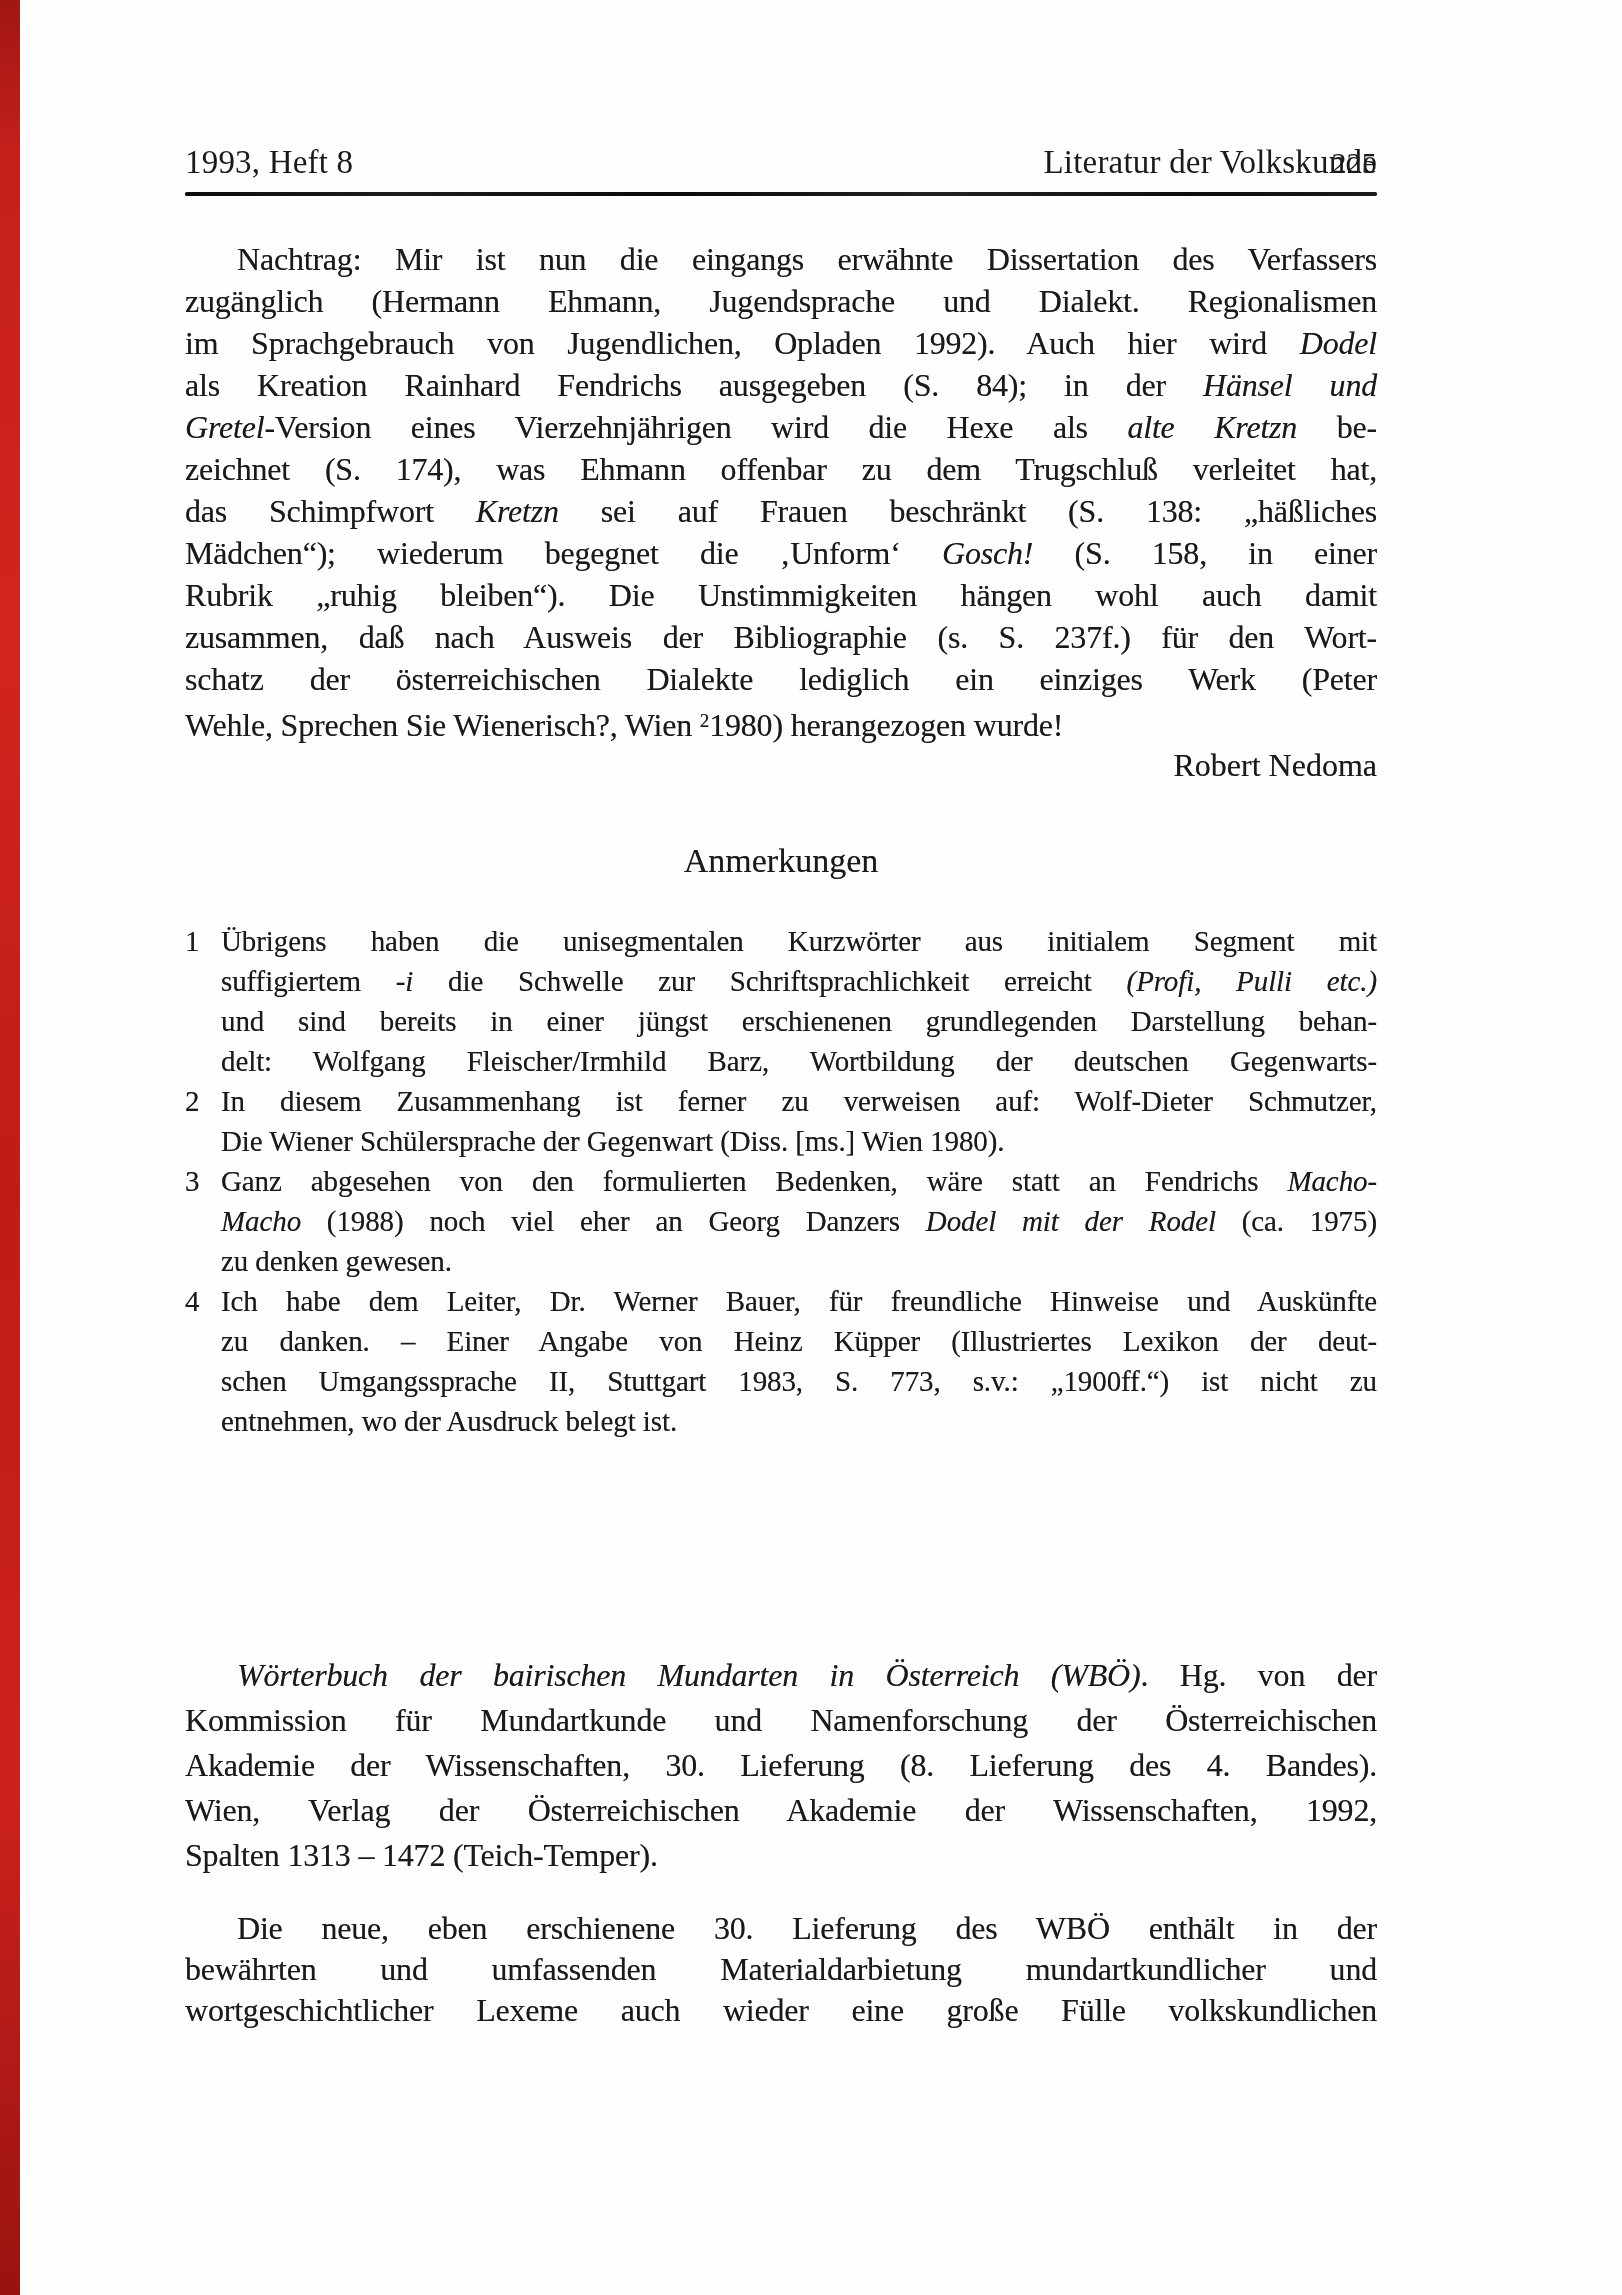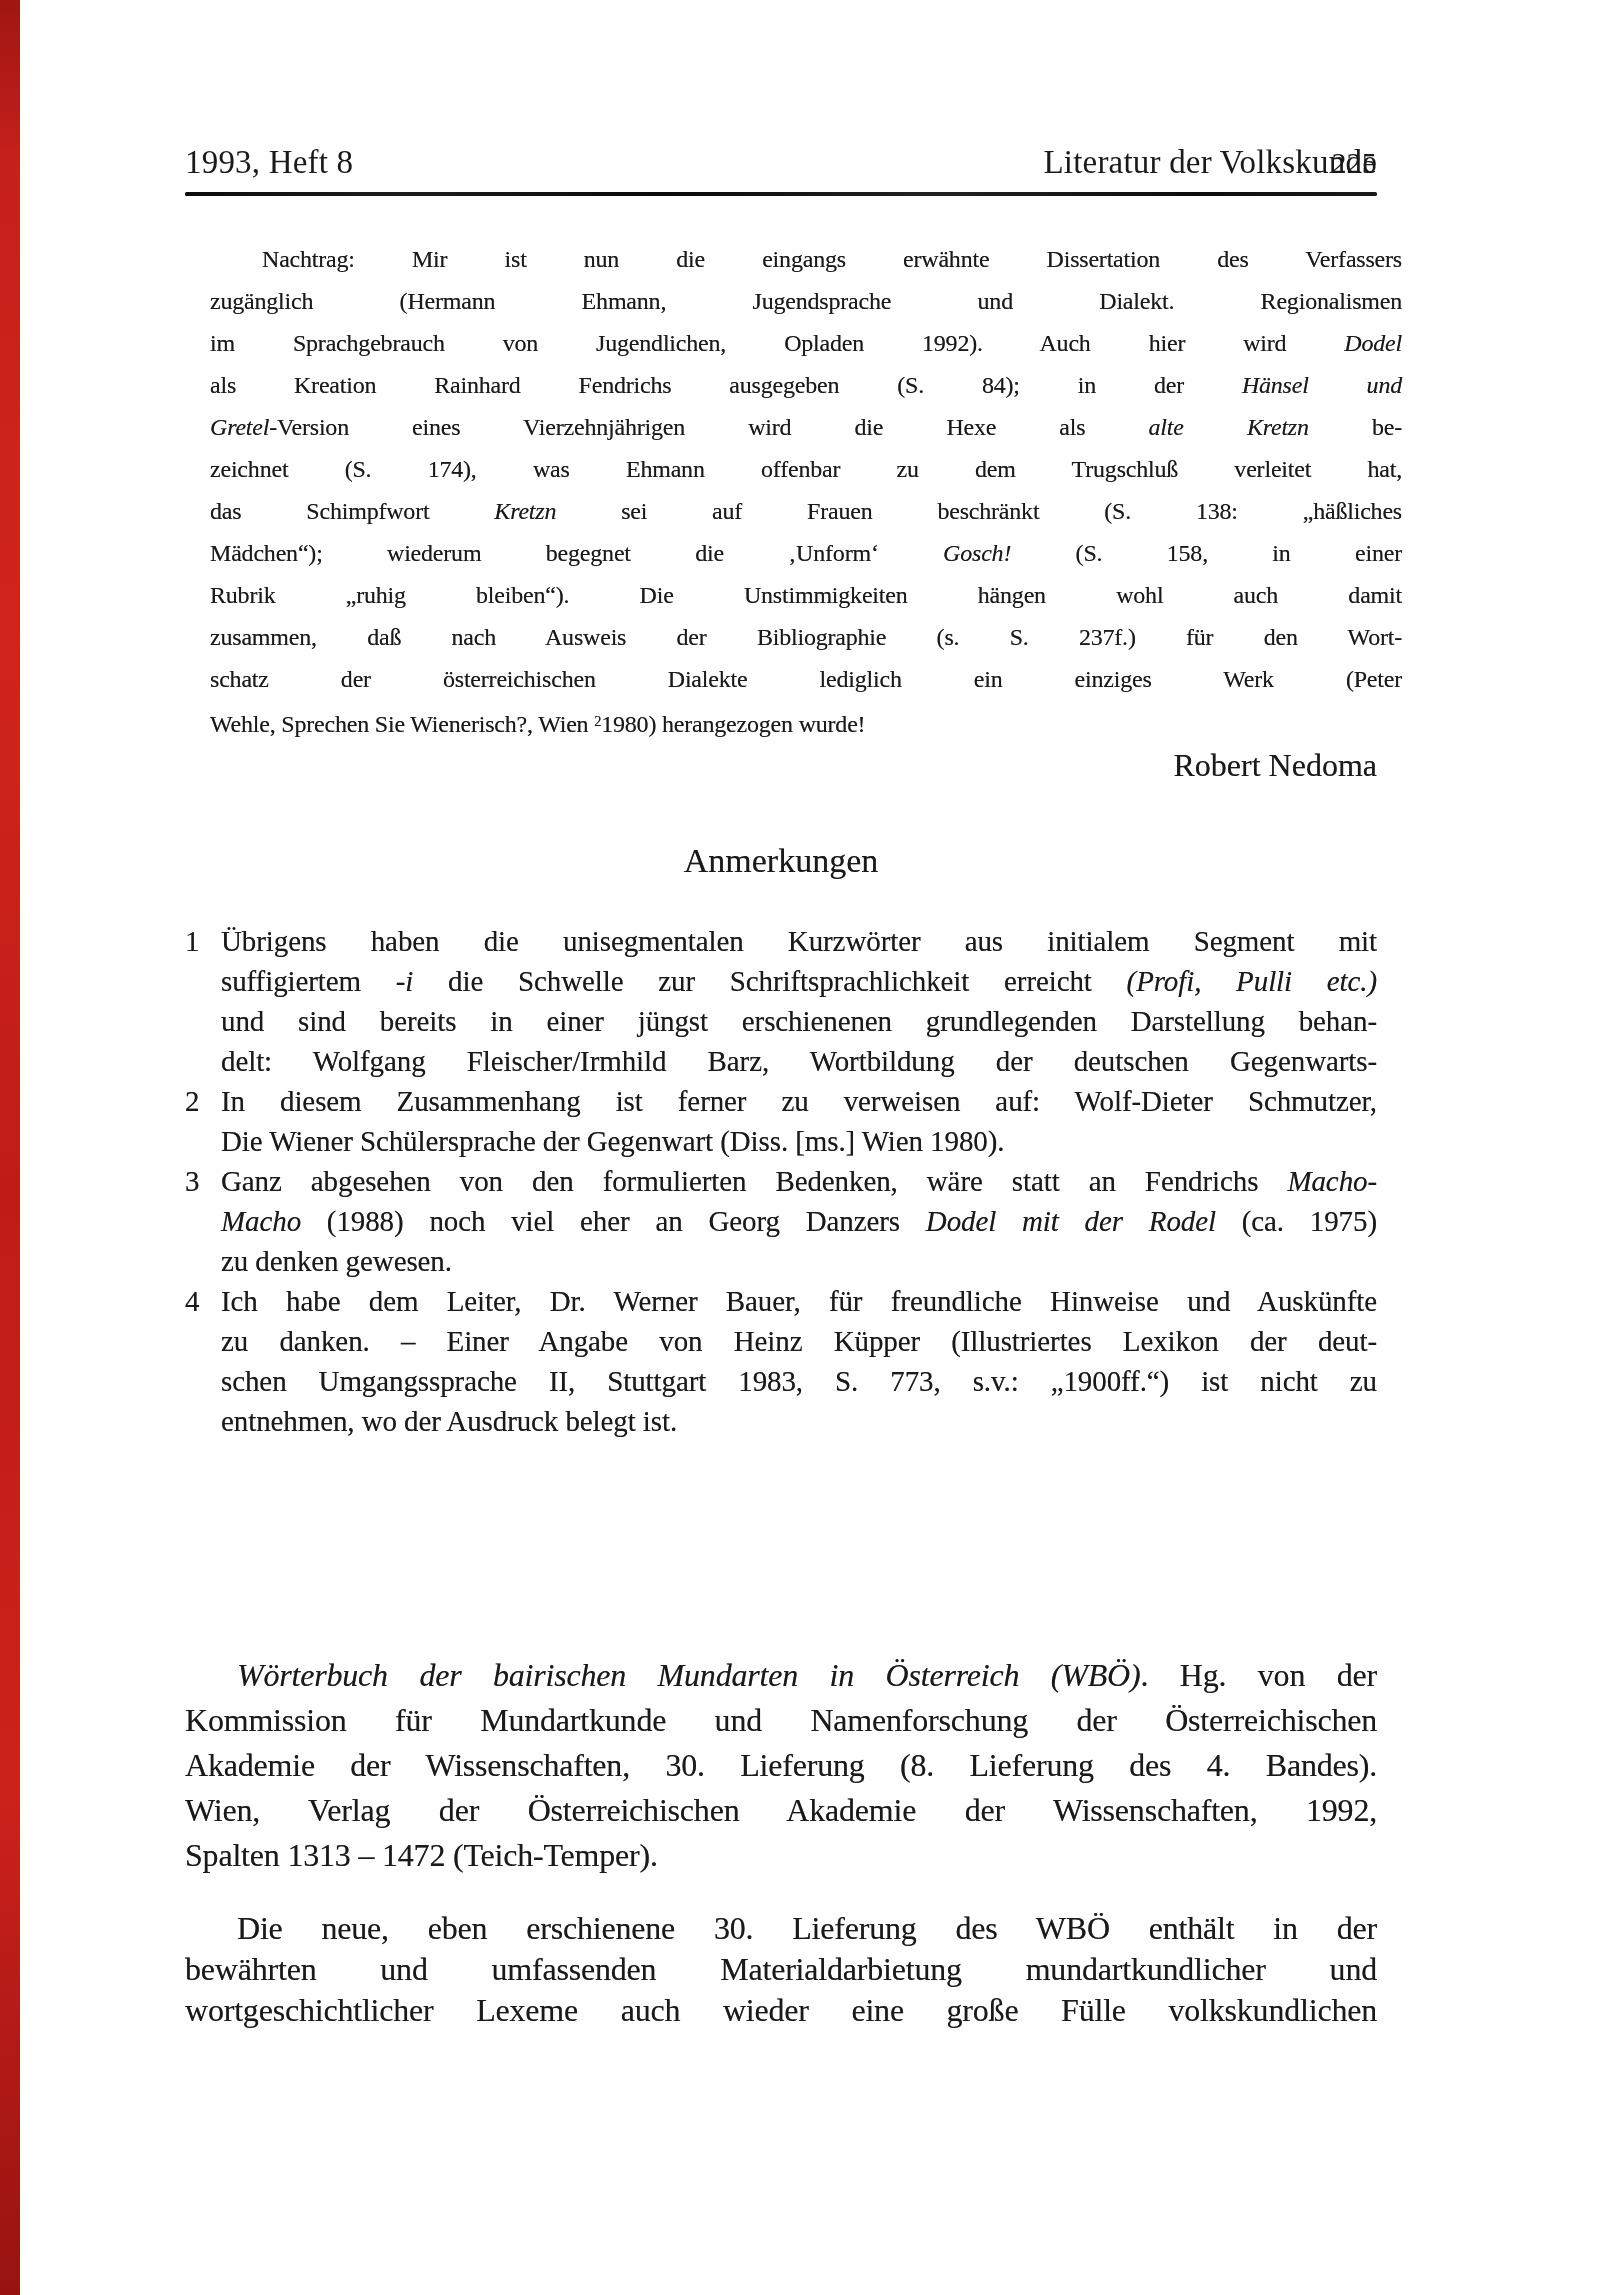--- a/index.html
+++ b/index.html
@@ -35,21 +35,21 @@
     text-align:left;
     white-space:nowrap;
     text-shadow:0 0 0.5px rgba(10,10,10,0.55);
   }
   .tline.just { white-space:normal; text-align:justify; text-align-last:justify; }
   .tline.ind  { padding-left:52px; }
   .seg-i { font-style:italic; }
   .seg-r { font-style:normal; }
   .seg-sup { font-size:60%; vertical-align:0.45em; }
   
-  .body-par { font-size:24px; line-height:42px; letter-spacing:-0.2px;margin-left:25px; }
+  .body-par { font-size:32px; line-height:42px; letter-spacing:-0.2px; }
   .par-nachtrag { top:238px; }
   .signature { top:747px; font-size:32px; text-align:right; text-shadow:0 0 0.5px rgba(10,10,10,0.55); }
   
   .notes-heading { top:842px; font-size:34px; text-align:center; text-shadow:0 0 0.5px rgba(10,10,10,0.55); }
   .footnotes { top:921px; font-size:29px; line-height:40px; letter-spacing:-0.1px; }
   .fn-row { display:flex; align-items:flex-start; }
   .fn-num { flex:0 0 36px; text-shadow:0 0 0.5px rgba(10,10,10,0.55); }
   .fn-lines { flex:1 1 auto; min-width:0; }
   
   .review-heading { top:1653px; font-size:32px; line-height:45px; letter-spacing:-0.2px; }

